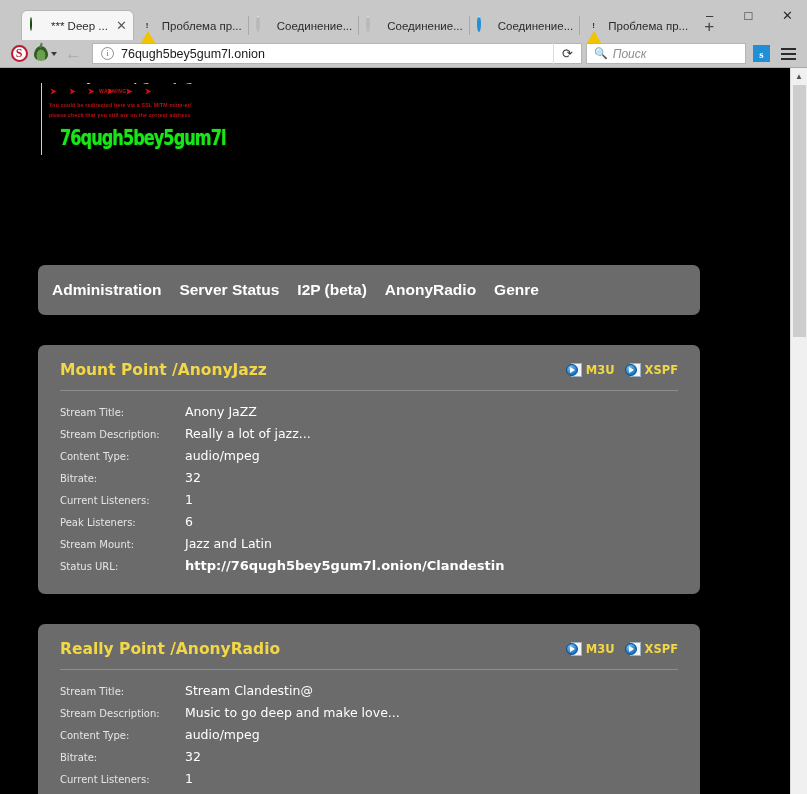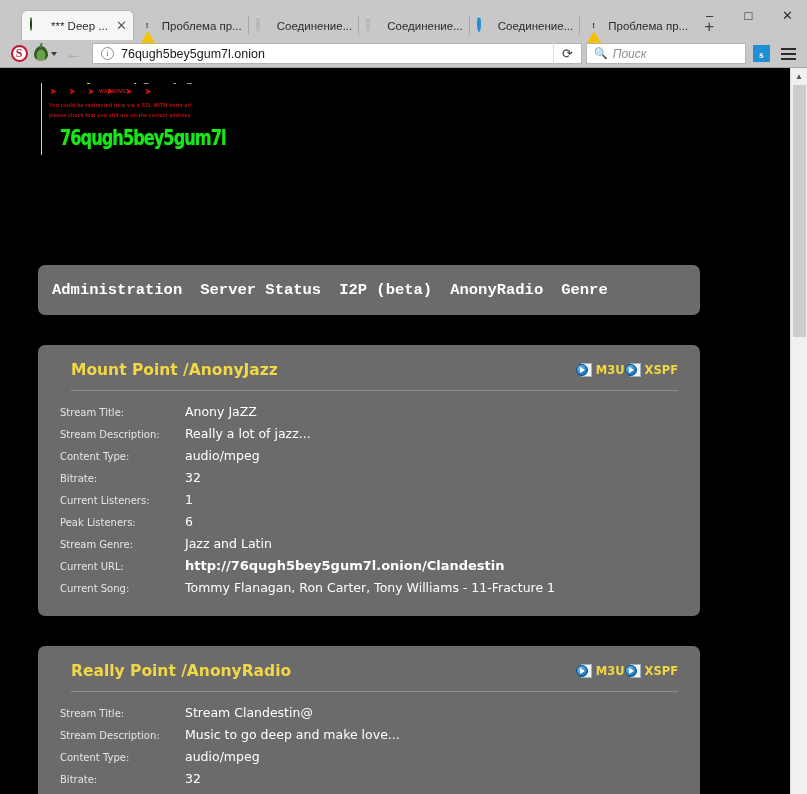--- a/index.html
+++ b/index.html
@@ -364,50 +364,49 @@
     border-radius: 7px;
     display: flex;
     align-items: center;
     padding-left: 14px;
     box-sizing: border-box;
   }
   .navlink {
     color: #ffffff;
     font-size: 15.5px;
     font-weight: bold;
-    font-family: Liberation Mono, monospace;
+    font-family: Liberation Sans, sans-serif;
     margin-right: 18px;
     white-space: nowrap;
   }
 
   
   .panel {
     margin: 30px 0 0 38px;
     width: 662px;
     background: #6b6b6b;
     border-radius: 7px;
     padding: 16px 22px 18px 22px;
     box-sizing: border-box;
   }
   .panel-head {
     display: flex;
     align-items: center;
     justify-content: space-between;
     padding-bottom: 11px;
     border-bottom: 1px solid #8e8e8e;
-    margin-left: 11px;
   }
   .panel-title {
     color: #f2d746;
     font-size: 15.5px;
     font-weight: bold;
     font-family: "DejaVu Sans", sans-serif;
     white-space: nowrap;
   }
-  .panel-links { display: flex; align-items: center; }
+  .panel-links { display: flex; align-items: center; gap: 10px; }
   .plink {
     display: flex; align-items: center;
     color: #f2d746;
     font-size: 11.5px;
     font-weight: bold;
     font-family: "DejaVu Sans", sans-serif;
     white-space: nowrap;
   }
   .play-icon {
     position: relative;
@@ -628,30 +627,26 @@
           </div>
           <div class="row">
             <span class="k">Current Listeners:</span>
             <span class="v">1</span>
           </div>
           <div class="row">
             <span class="k">Peak Listeners:</span>
             <span class="v">6</span>
           </div>
           <div class="row">
-            <span class="k">Stream Genre:</span>
+            <span class="k">Stream Mount:</span>
             <span class="v">Jazz and Latin</span>
           </div>
           <div class="row">
-            <span class="k">Current URL:</span>
+            <span class="k">Status URL:</span>
             <span class="v url">http://76qugh5bey5gum7l.onion/Clandestin</span>
-          </div>
-          <div class="row">
-            <span class="k">Current Song:</span>
-            <span class="v">Tommy Flanagan, Ron Carter, Tony Williams - 11-Fracture 1</span>
           </div>
         </div>
       </div>
 
       <div class="panel">
         <div class="panel-head">
           <div class="panel-title">Really Point /AnonyRadio</div>
           <div class="panel-links">
             <a class="plink">
               <span class="play-icon">

